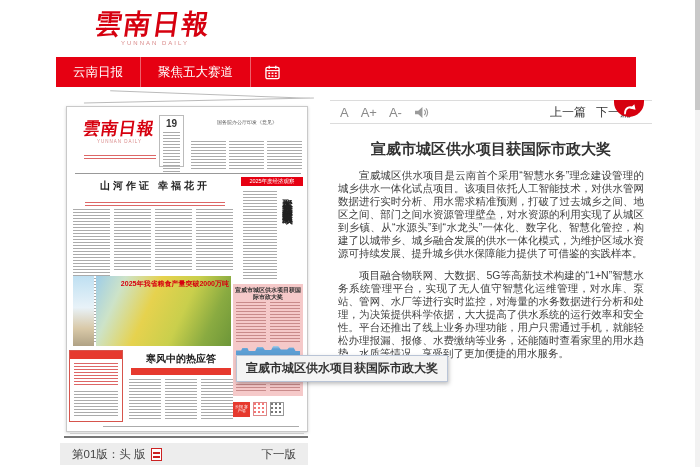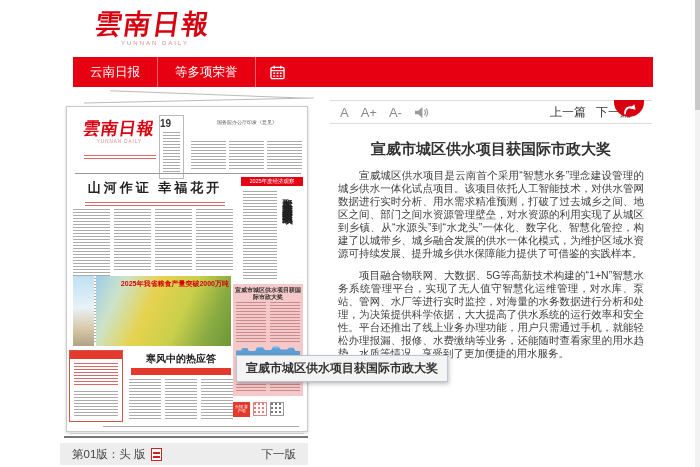--- a/index.html
+++ b/index.html
@@ -6,21 +6,21 @@
   html,body { width:700px; height:467px; overflow:hidden; background:#fff;
               font-family:"Liberation Sans","DejaVu Sans",sans-serif; }
   body { position:relative; }
 
   
   .logo { position:absolute; left:95px; top:6px; width:130px; height:48px; }
   .logo-main { font-size:27px; font-weight:bold; color:#d6000f; transform:skewX(-8deg);
                letter-spacing:2px; font-family:"DejaVu Serif",serif; }
   .logo-sub { font-size:6px; color:#d98a8a; letter-spacing:2px; margin-left:26px; margin-top:-2px; }
 
-  .navbar { position:absolute; left:73px; top:57px; width:580px; height:30px;
+  .navbar { position:absolute; left:56px; top:57px; width:580px; height:30px;
             background:#e60012; display:flex; align-items:stretch; color:#fff; }
   .nav-item { display:flex; align-items:center; padding:0 17px; font-size:12.5px;
               border-right:1px solid rgba(255,255,255,.38); cursor:pointer; }
   .nav-cal { display:flex; align-items:center; padding:0 14px; }
   .nav-date { display:flex; align-items:center; font-size:12.5px; padding:0 14px; margin-left:18px; }
 
   
   .np-stack1,.np-stack2 { position:absolute; background:#fff; border-top:1px solid #bbb; }
   .np-stack1 { left:110px; top:94px; width:200px; height:8px; transform:rotate(2.2deg); }
   .np-stack2 { left:84px; top:100px; width:230px; height:8px; transform:rotate(-1.2deg); }
@@ -31,29 +31,29 @@
   .np-under2 { position:absolute; left:64px; top:436px; width:244px; height:2px; background:#777; }
 
   .tl { position:absolute; background-image:repeating-linear-gradient(to bottom,#ababab 0,#ababab 1px,transparent 1px,transparent 3px); }
   .tl-pink { position:absolute; background-image:repeating-linear-gradient(to bottom,#c98b8b 0,#c98b8b 1px,transparent 1px,transparent 3px); }
   .tl-red { position:absolute; background-image:repeating-linear-gradient(to bottom,#d66 0,#d66 1px,transparent 1px,transparent 3px); }
 
   .np-logo { position:absolute; left:16px; top:10px; color:#d6000f; font-weight:bold;
              font-size:17px; transform:skewX(-8deg); letter-spacing:1px; font-family:"DejaVu Serif",serif; }
   .np-logo-sub { position:absolute; left:30px; top:32px; color:#d98a8a; font-size:4.5px; letter-spacing:1px; }
   .np-redrow { left:17px; top:48px; width:72px; height:4px; }
-  .np-datebox { position:absolute; left:92px; top:8px; width:25px; height:64px; border:1px solid #bbb; }
+  .np-datebox { position:absolute; left:92px; top:8px; width:25px; height:52px; border:1px solid #bbb; text-align:center; }
   .np-dateday { font-size:10px; font-weight:bold; color:#333; margin-top:2px; }
   .np-kicker { position:absolute; left:124px; top:12px; width:112px; text-align:center;
                font-size:5px; color:#555; white-space:nowrap; overflow:hidden; }
   .np-tophead { position:absolute; left:122px; top:19px; width:114px; text-align:center;
                 font-size:10px; font-weight:bold; color:#222; white-space:nowrap; }
   .np-divider { position:absolute; left:8px; top:66px; width:226px; height:1px; background:#999; }
   .np-lead { position:absolute; left:2px; top:72px; width:172px; text-align:center;
-             font-size:13px; font-weight:bold; color:#222; letter-spacing:3px; white-space:nowrap; }
+             font-size:10px; font-weight:bold; color:#222; letter-spacing:3px; white-space:nowrap; }
   .np-lead-sub { left:18px; top:95px; width:140px; height:4px; }
   .np-banner { position:absolute; left:174px; top:70px; width:62px; height:9px; background:#e60012;
                color:#fff; font-size:5.5px; text-align:center; line-height:9px; white-space:nowrap; overflow:hidden; }
   .np-vert { position:absolute; left:214px; top:84px; height:104px; writing-mode:vertical-rl;
              font-size:10.5px; font-weight:bold; color:#222; letter-spacing:1px; }
   .np-photo { position:absolute; left:29px; top:169px; width:135px; height:70px;
               background:linear-gradient(115deg,#9ecde8 0%,#cde3c8 18%,#e6d24e 40%,#c9cf4c 62%,#8aab41 82%,#6d9638 100%); }
   .np-photo-cap { position:absolute; right:2px; top:3px; font-size:7px; font-weight:bold; color:#d6000f; white-space:nowrap; }
   .np-photo2 { position:absolute; left:6px; top:169px; width:21px; height:70px;
                background:linear-gradient(to bottom,#bfe0f2 0%,#e8f2f8 45%,#d9c9a8 75%,#b0a285 100%); }
@@ -111,21 +111,21 @@
 </head>
 <body>
 
 <div class="logo">
   <div class="logo-main">雲南日報</div>
   <div class="logo-sub">YUNNAN DAILY</div>
 </div>
 
 <div class="navbar">
   <div class="nav-item">云南日报</div>
-  <div class="nav-item">等多项荣誉</div>
+  <div class="nav-item">聚焦五大赛道</div>
   <div class="nav-cal">
     <svg width="15" height="15" viewBox="0 0 16 16">
       <rect x="1" y="2.5" width="14" height="12" rx="1.5" fill="none" stroke="#fff" stroke-width="1.4"></rect>
       <line x1="4.5" y1="0.8" x2="4.5" y2="4" stroke="#fff" stroke-width="1.4"></line>
       <line x1="11.5" y1="0.8" x2="11.5" y2="4" stroke="#fff" stroke-width="1.4"></line>
       <line x1="1" y1="6" x2="15" y2="6" stroke="#fff" stroke-width="1.2"></line>
       <g fill="#fff">
           <rect x="3.5" y="8" width="2" height="1.6"></rect>
           <rect x="7" y="8" width="2" height="1.6"></rect>
           <rect x="10.5" y="8" width="2" height="1.6"></rect>

